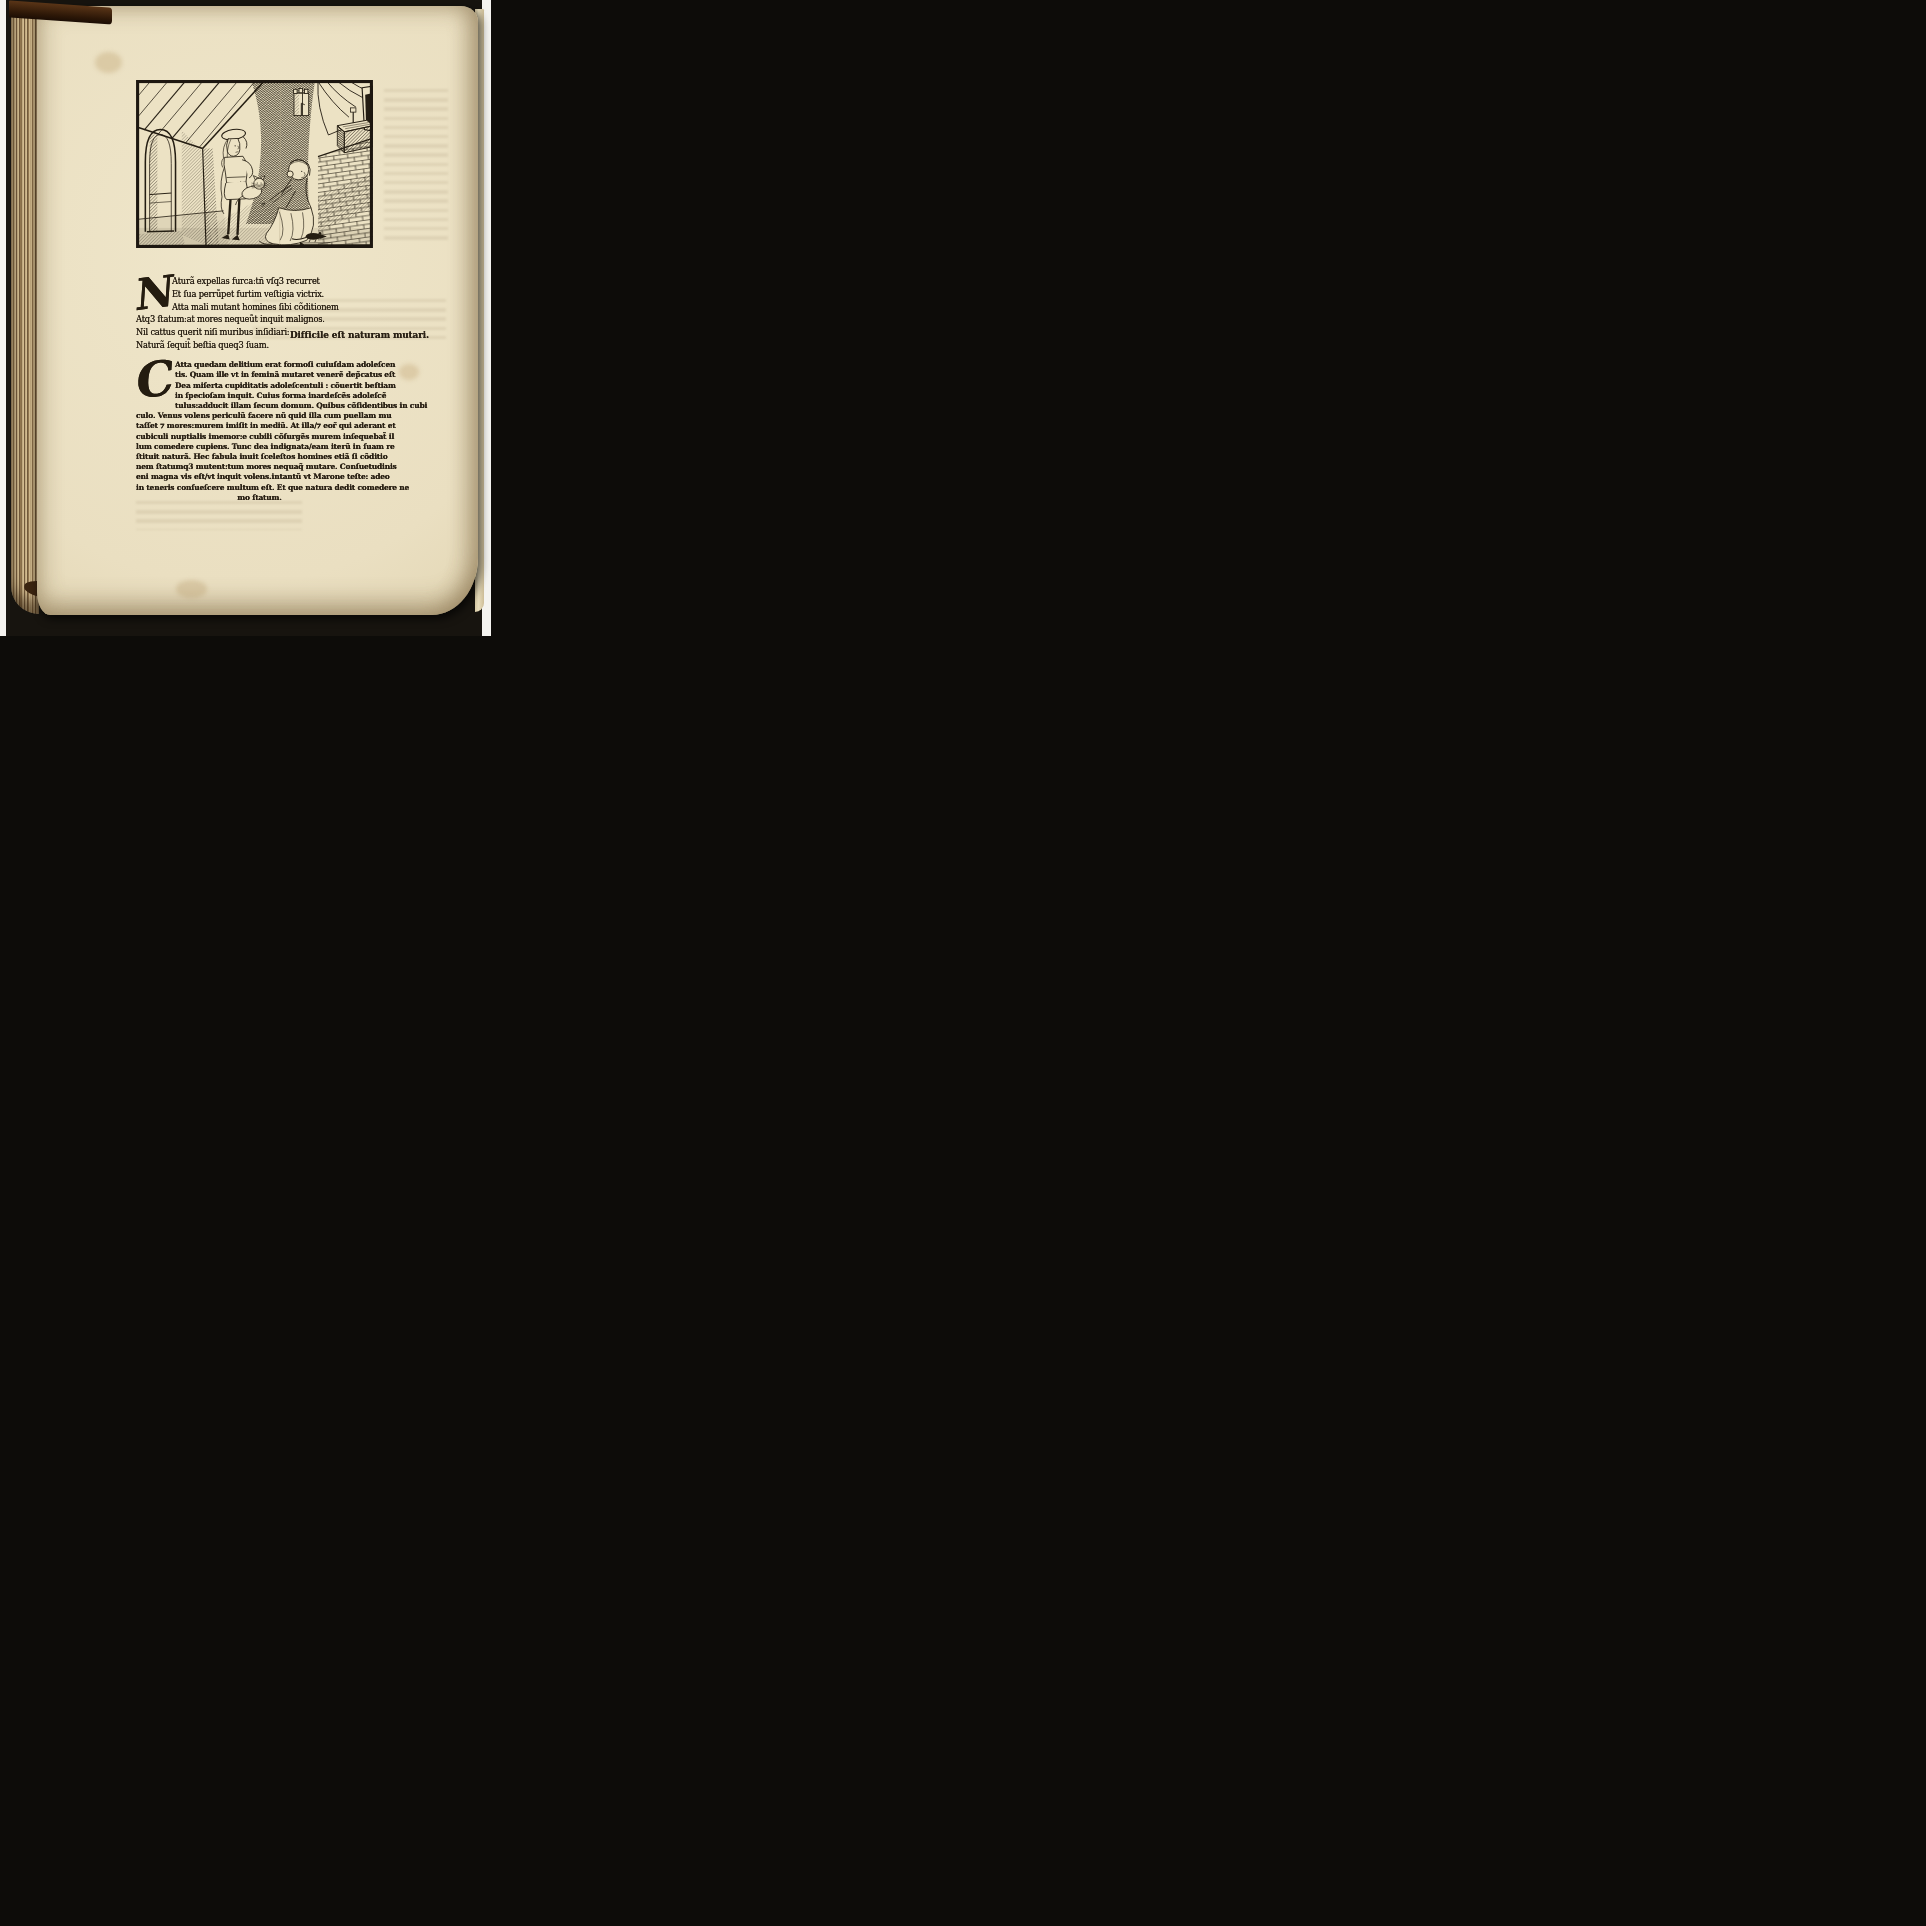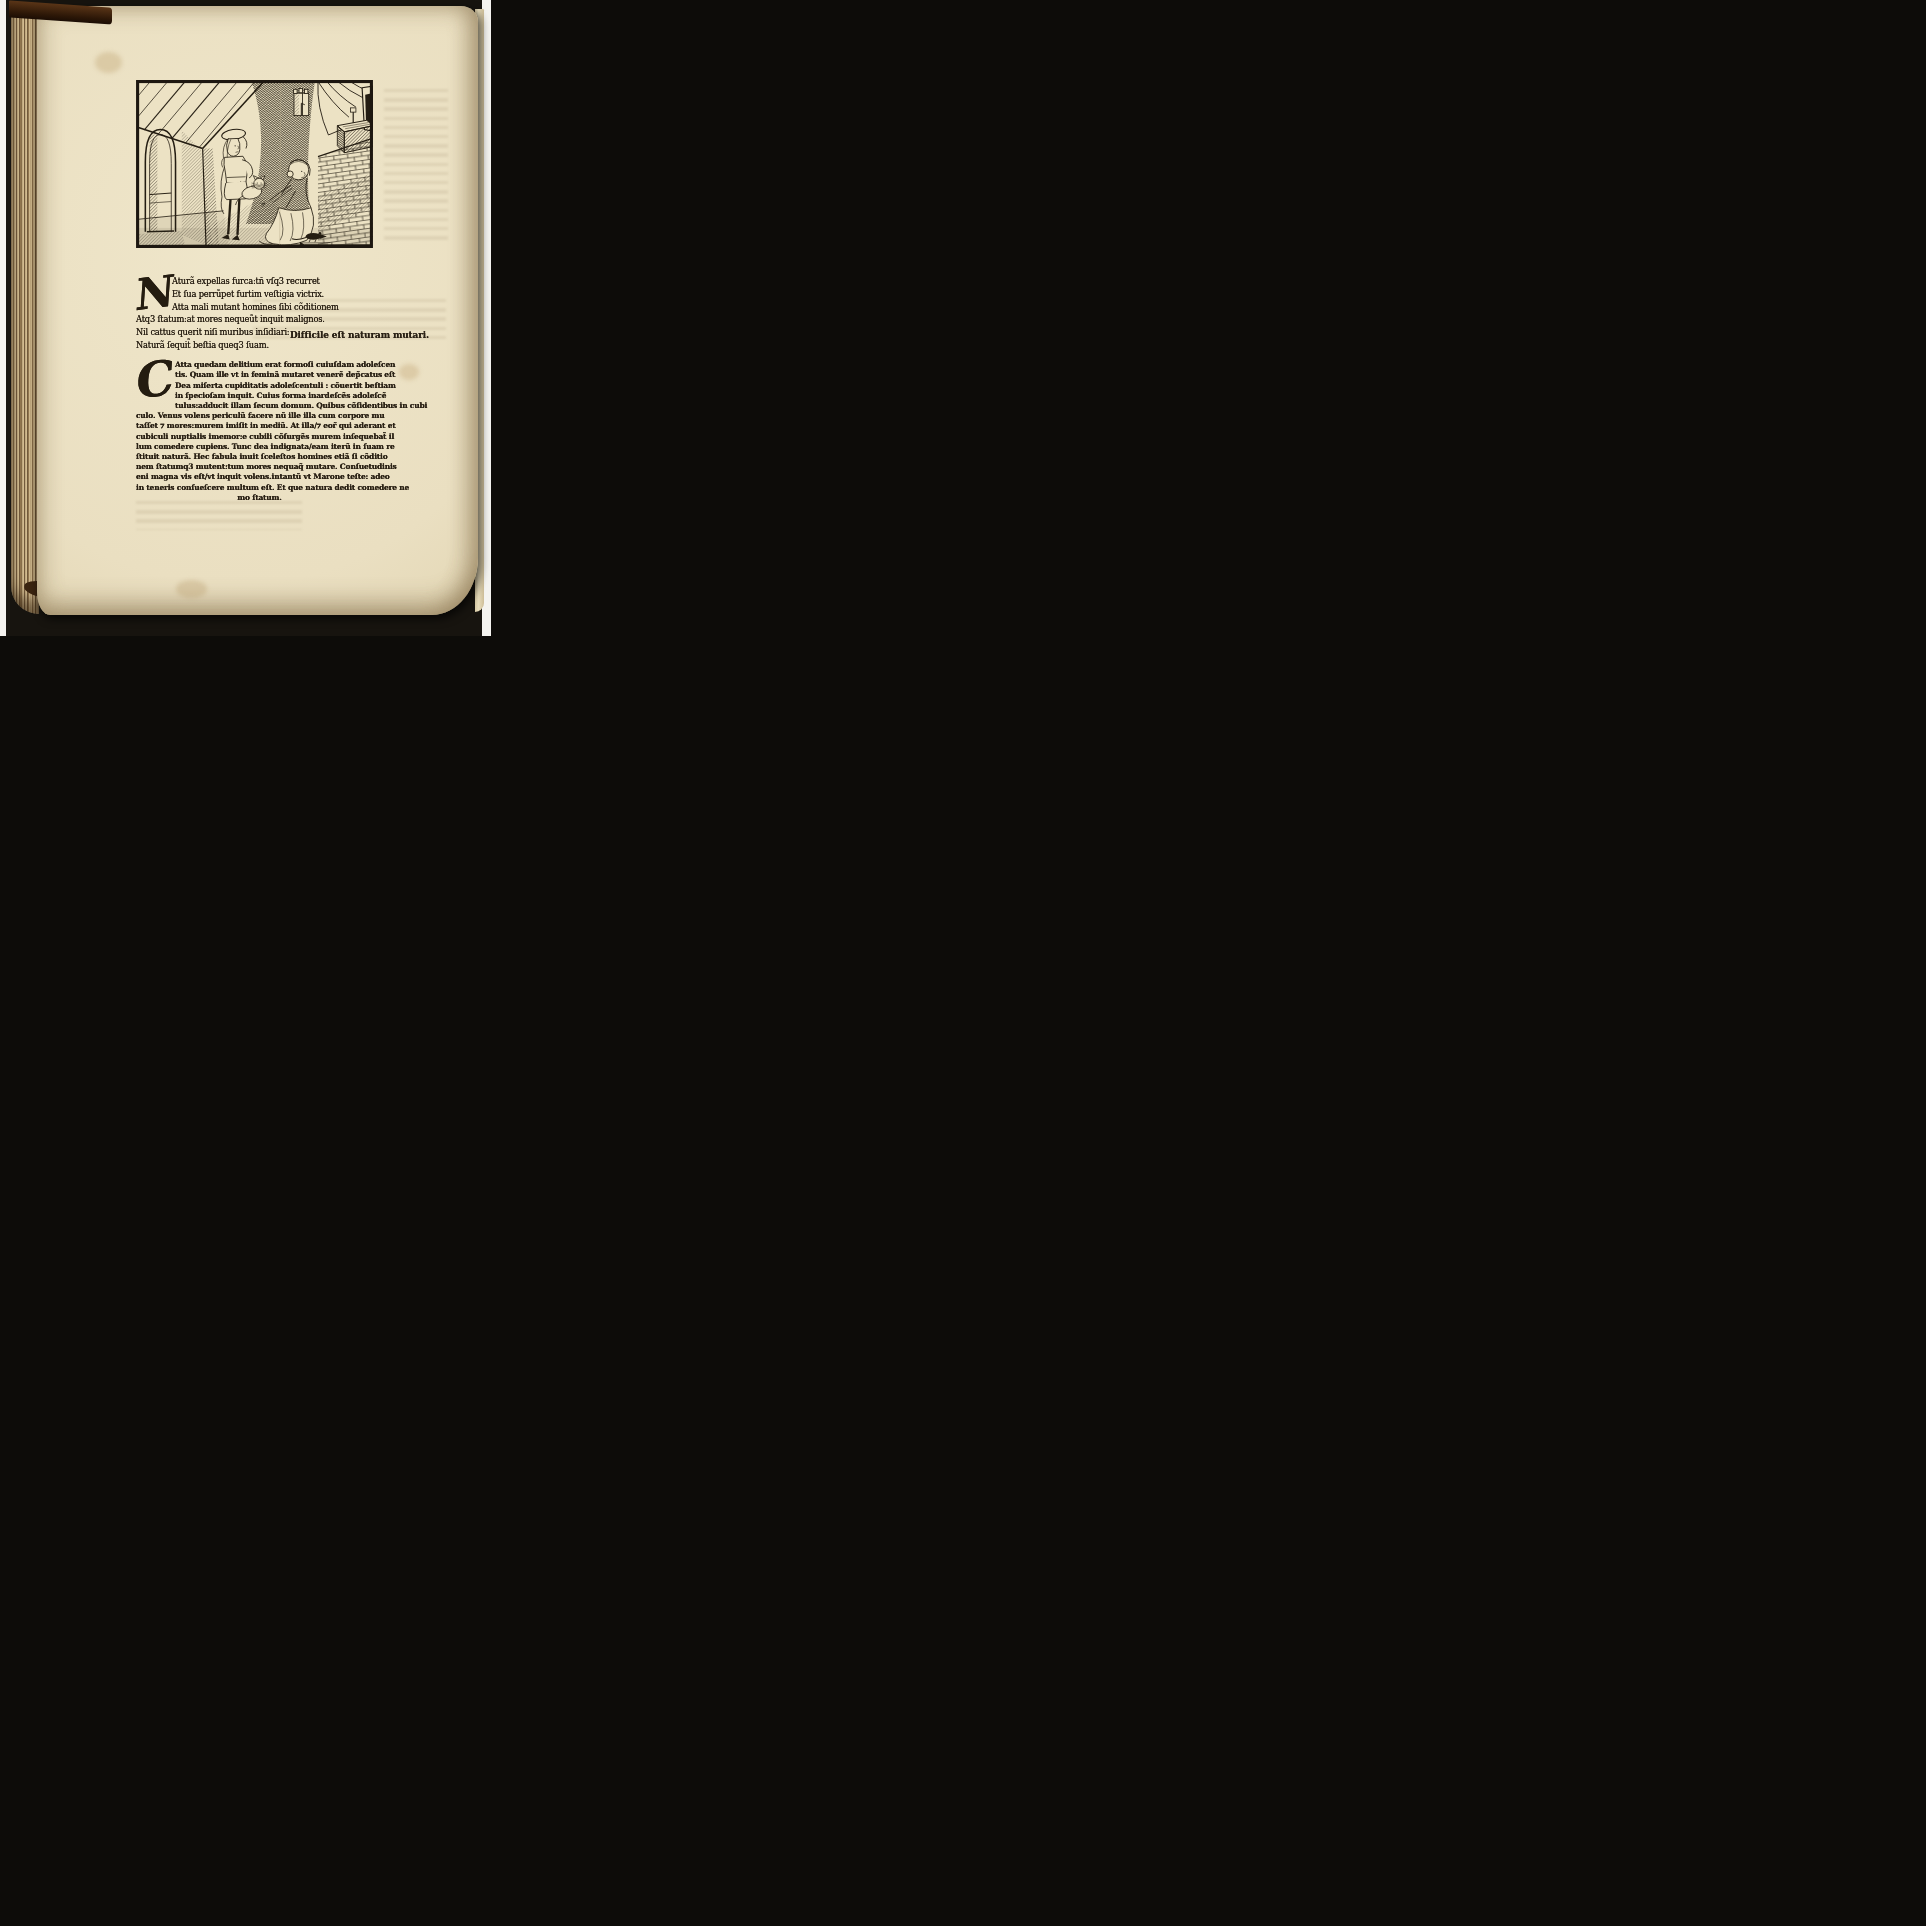--- a/index.html
+++ b/index.html
@@ -278,21 +278,21 @@
       <div class="vline">Naturã ſequit̃ beſtia queq3 ſuam.</div>
     </section>
 
     <section class="prose">
       <span class="dropcap c">C</span>
       <div class="pline">Atta quedam delitium erat formoſi cuiuſdam adoleſcen</div>
       <div class="pline">tis. Quam ille vt in feminã mutaret venerẽ dep̃catus eſt</div>
       <div class="pline">Dea miſerta cupiditatis adoleſcentuli : cõuertit beſtiam</div>
       <div class="pline">in ſpecioſam inquit. Cuius forma inardeſcẽs adoleſcẽ</div>
       <div class="pline">tulus:adducit illam ſecum domum. Quibus cõſidentibus in cubi</div>
-      <div class="pline">culo. Venus volens periculũ facere nũ ille illa cum corpore mu</div>
+      <div class="pline">culo. Venus volens periculũ facere nũ quid illa cum puellam mu</div>
       <div class="pline">taſſet ⁊ mores:murem imiſit in mediũ. At illa/⁊ eor̃ qui aderant et</div>
       <div class="pline">cubiculi nuptialis imemor:e cubili cõſurgẽs murem inſequebat̃ il</div>
       <div class="pline">lum comedere cupiens. Tunc dea indignata/eam iterũ in ſuam re</div>
       <div class="pline">ſtituit naturã.    Hec fabula inuit ſceleſtos homines etiã ſi cõditio</div>
       <div class="pline">nem ſtatumq3 mutent:tum mores nequaq̃ mutare. Conſuetudinis</div>
       <div class="pline">eni magna vis eſt/vt inquit volens.intantũ vt Marone teſte: adeo</div>
       <div class="pline">in teneris conſueſcere multum eſt. Et que natura dedit comedere ne</div>
       <div class="pline">mo ſtatum.</div>
     </section>
   </div>

